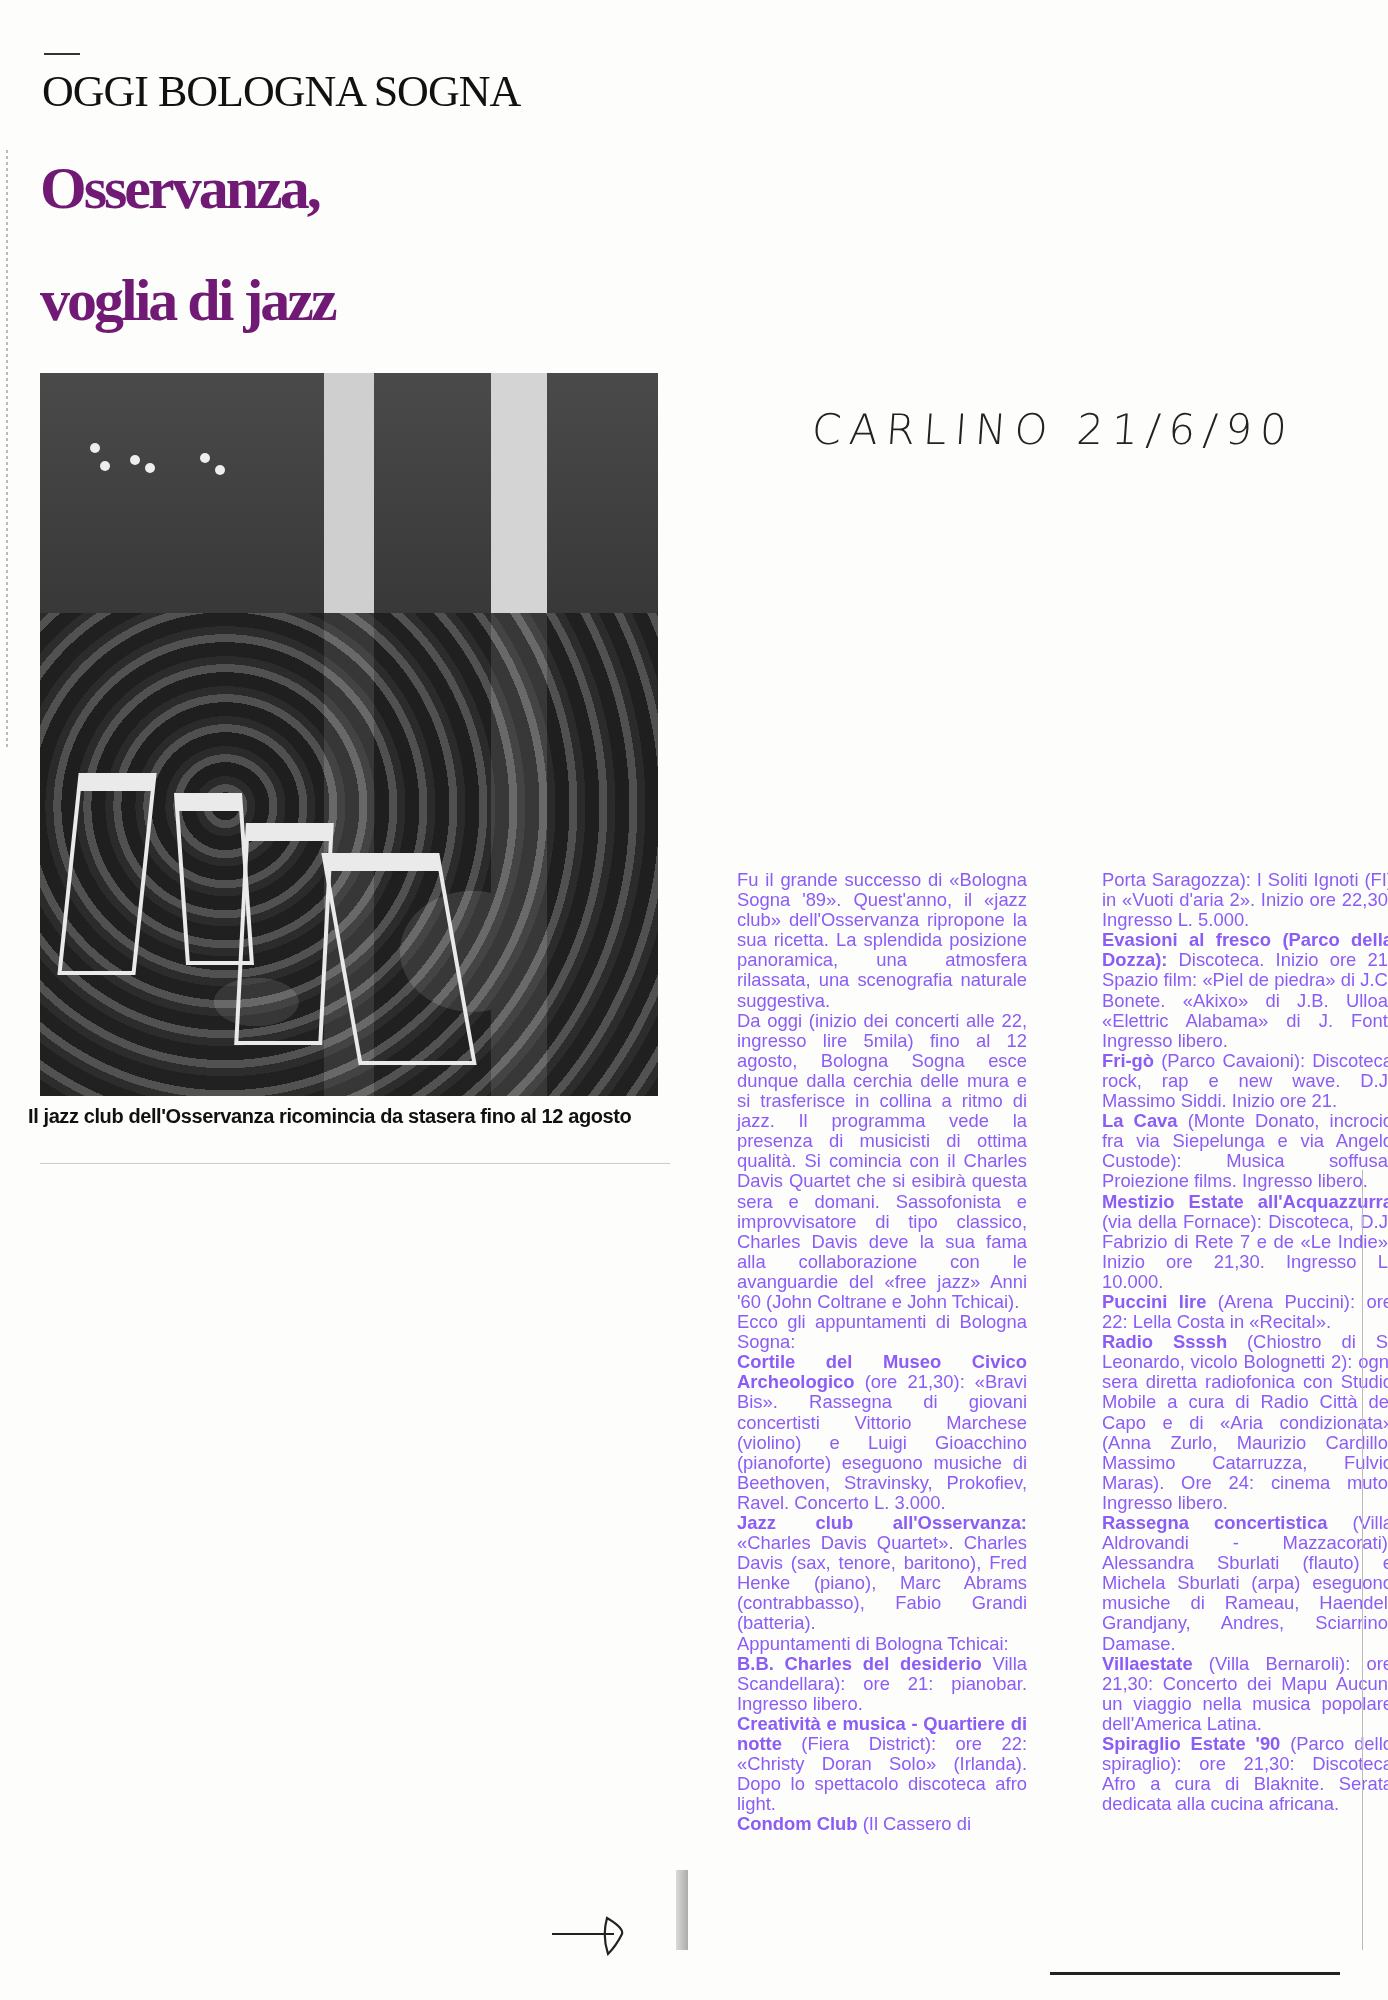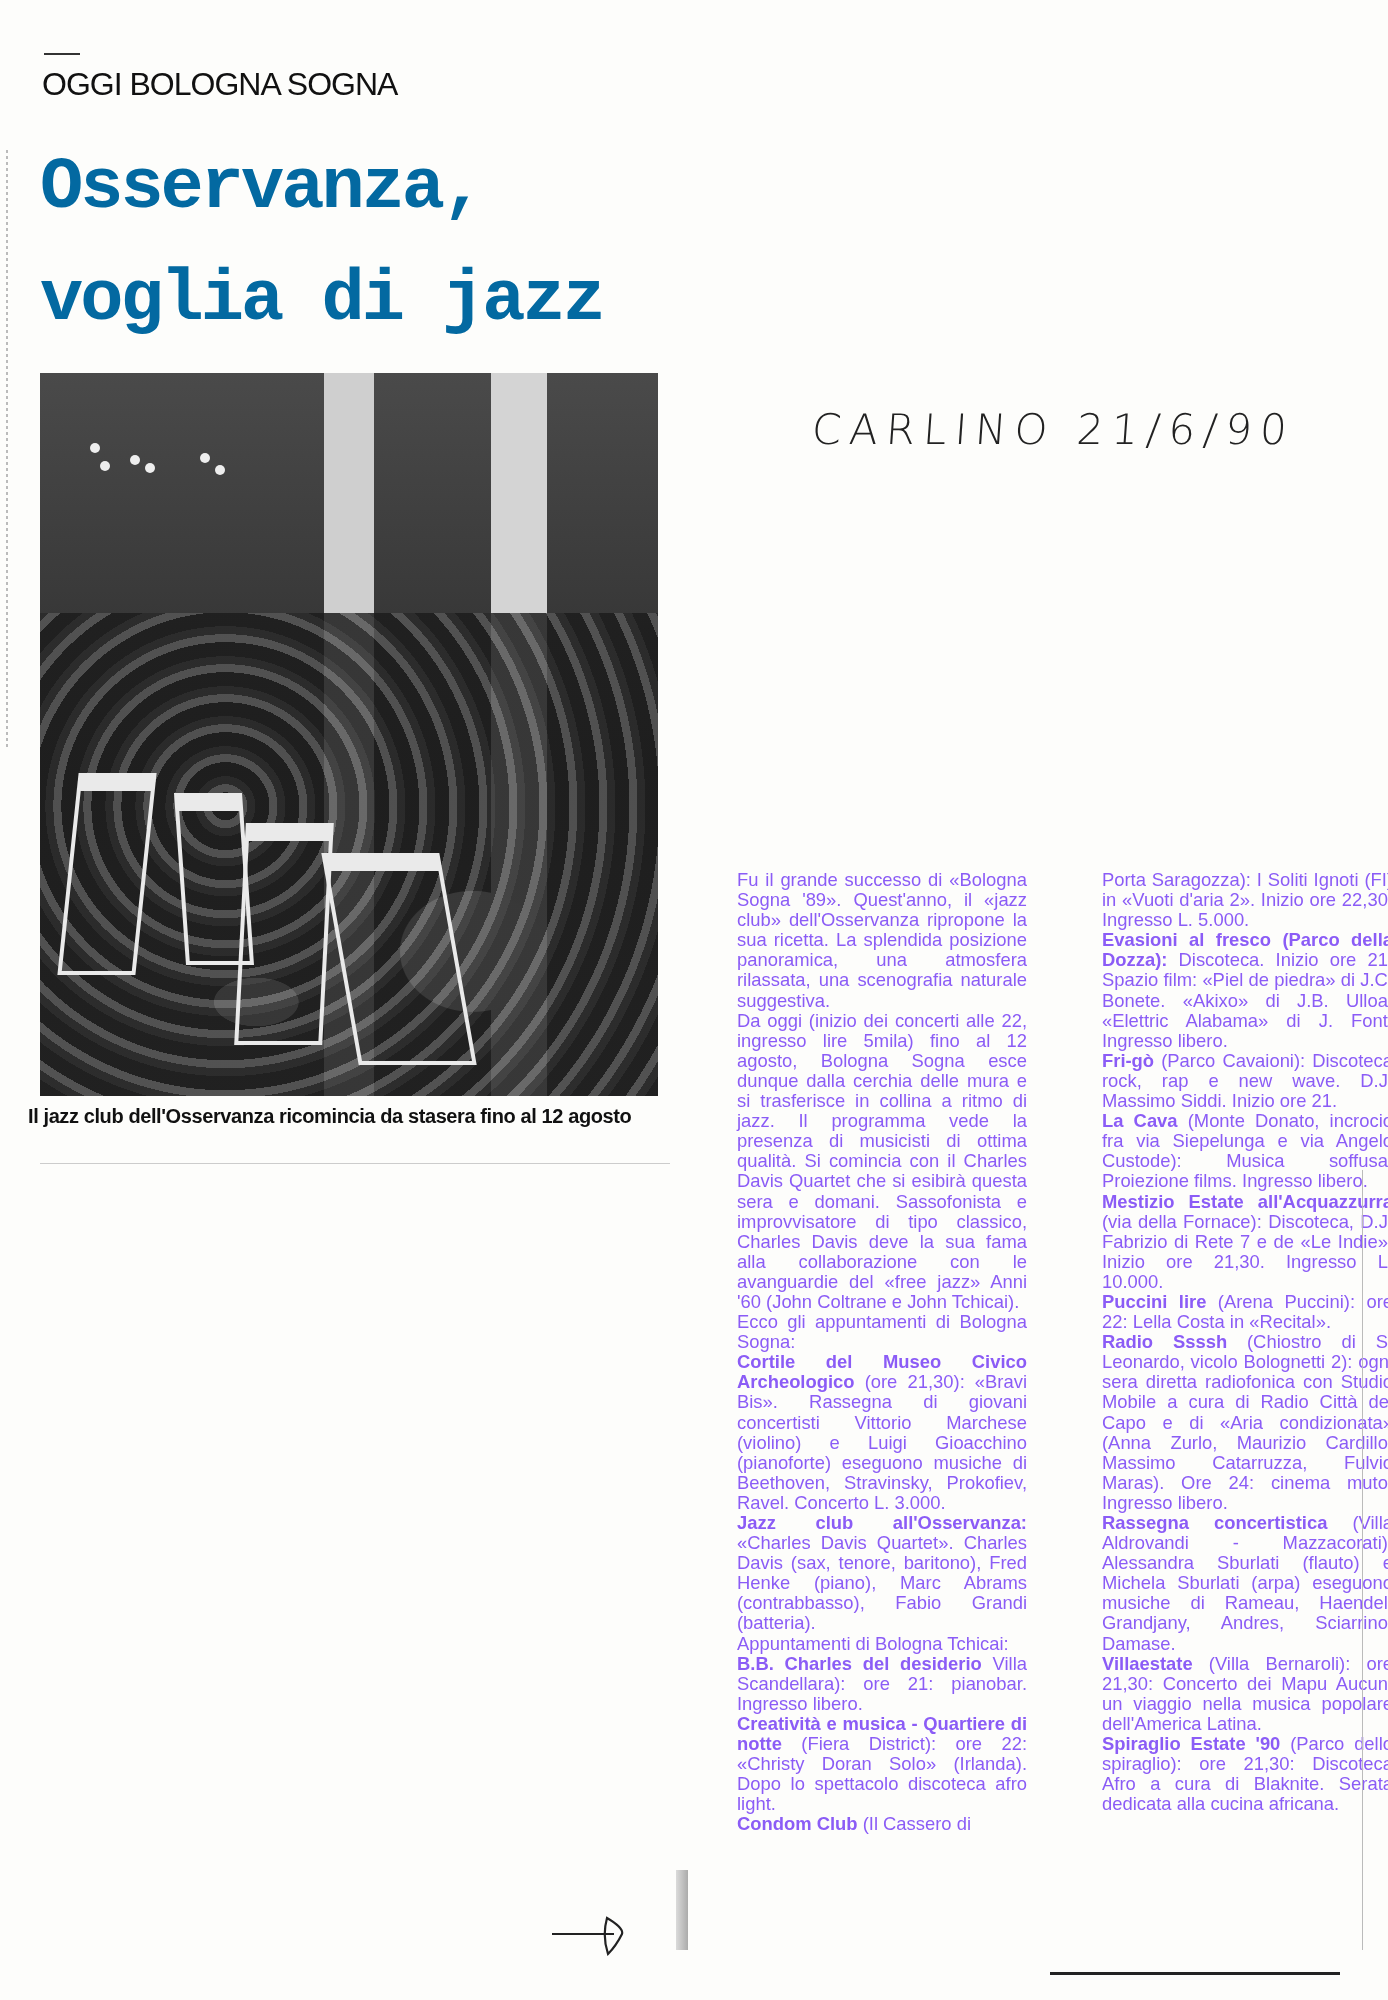--- a/index.html
+++ b/index.html
@@ -4,24 +4,24 @@
 <style>
   html, body { margin: 0; padding: 0; }
   body {
     width: 1388px; height: 2000px; position: relative; overflow: hidden;
     background: #fdfdfb; color: #111;
     font-family: "Liberation Sans", sans-serif;
   }
   .scan-edge { position: absolute; left: 6px; top: 150px; width: 2px; height: 600px;
     background: repeating-linear-gradient(#bbb 0 3px, transparent 3px 6px); }
   .top-rule { position: absolute; left: 44px; top: 53px; width: 36px; height: 2px; background: #333; }
-  .kicker { position: absolute; left: 42px; top: 66px; font-family: Liberation Sans, sans-serif;
-    font-size: 32px; letter-spacing: -1px; color: #111; white-space: nowrap; }
-  .headline { position: absolute; left: 40px; top: 132px; font-family: Liberation Mono, monospace;
-    font-weight: 700; font-size: 72px; line-height: 112px; letter-spacing: -3px; color: #0369a1; }
+  .kicker { position: absolute; left: 42px; top: 66px; font-family: Liberation Serif, serif;
+    font-size: 44px; letter-spacing: -1px; color: #111; white-space: nowrap; }
+  .headline { position: absolute; left: 40px; top: 132px; font-family: Liberation Serif, serif;
+    font-weight: 700; font-size: 60px; line-height: 112px; letter-spacing: -3px; color: #701a75; }
   .headline span { display: block; }
   .photo { position: absolute; left: 40px; top: 373px; width: 618px; height: 723px;
     background:
       radial-gradient(ellipse 70px 40px at 35% 87%, #cfcfcf 0 60%, transparent 61%),
       radial-gradient(ellipse 120px 100px at 70% 80%, #d8d8d8 0 60%, transparent 61%),
       linear-gradient(90deg, transparent 0 46%, #cfcfcf 46% 54%, transparent 54% 73%, #d4d4d4 73% 82%, transparent 82%),
       linear-gradient(180deg, #4a4a4a 0%, #3a3a3a 30%, #2b2b2b 55%, #3c3c3c 100%);
     overflow: hidden; }
   .photo .lights { position: absolute; top: 70px; left: 50px; width: 150px; height: 40px; }
   .photo .lights i { position: absolute; width: 10px; height: 10px; border-radius: 50%; background: #eee; }

